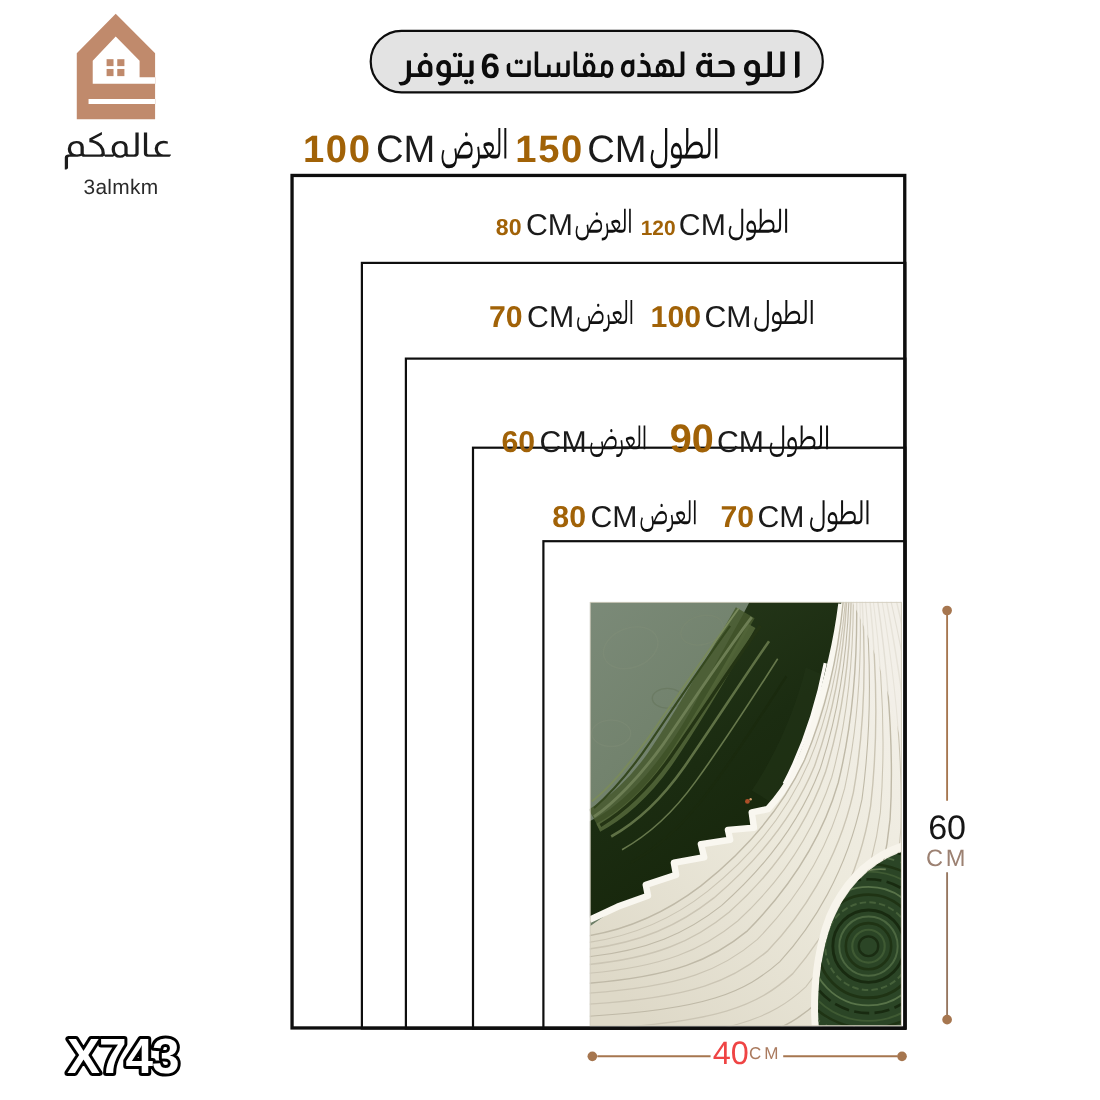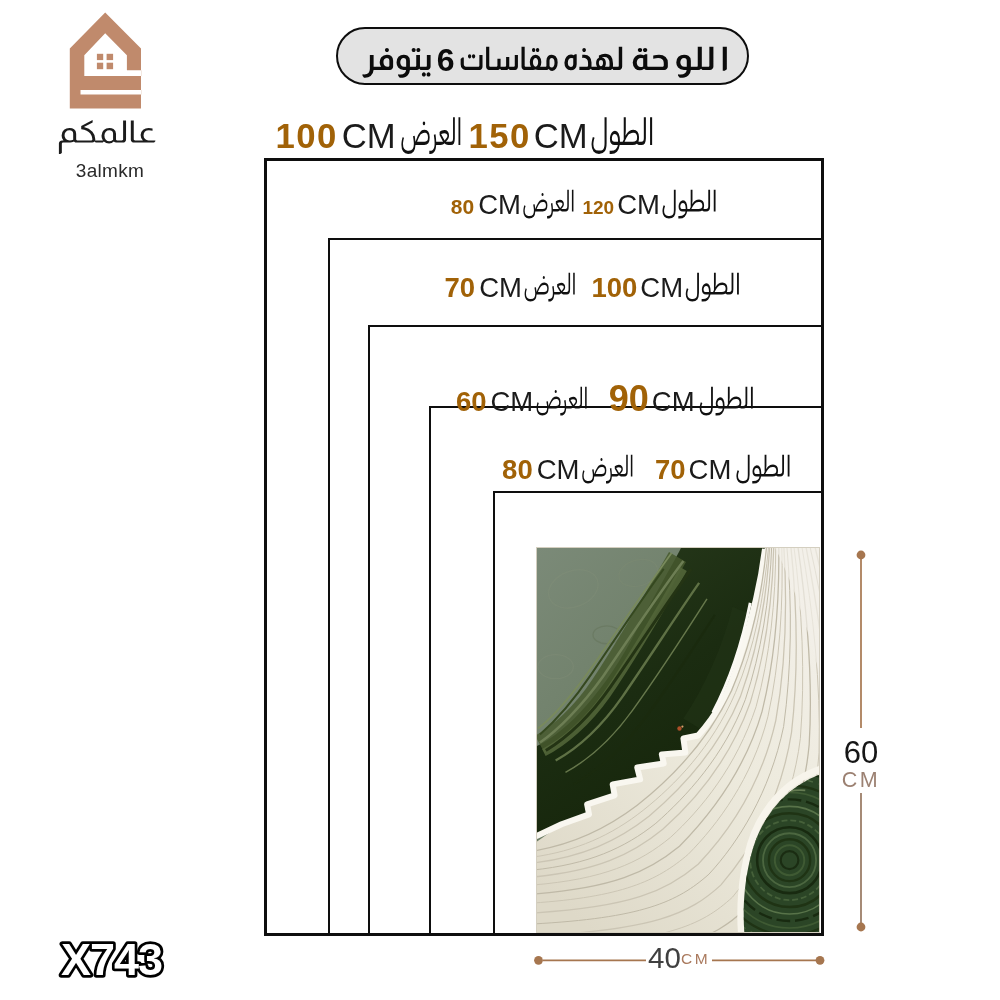--- a/index.html
+++ b/index.html
@@ -230,19 +230,19 @@
 
 <div class="abs" style="left:861px;top:768px;transform:translateX(-50%);font-size:21.5px;color:#9c8172;letter-spacing:2.5px">CM</div>
 
 <svg class="abs" style="left:530px;top:948px" width="300" height="24" viewBox="0 0 300 24">
 <circle cx="8.5" cy="12.3" r="4.4" fill="#a6764f"></circle>
 <line x1="13" y1="12.3" x2="116" y2="12.3" stroke="#a6764f" stroke-width="1.8"></line>
 <line x1="182" y1="12.3" x2="286" y2="12.3" stroke="#a6764f" stroke-width="1.8"></line>
 <circle cx="290" cy="12.3" r="4.4" fill="#a6764f"></circle>
 </svg>
 
-<div class="abs" style="left:648px;top:941px;font-size:29.5px;color:#404040">40</div>
+<div class="abs" style="left:648px;top:941px;font-size:29.5px;color:#ef4444">40</div>
 
 <div class="abs" style="left:681px;top:949.5px;font-size:15.5px;color:#aa7a5e;letter-spacing:2.5px">CM</div>
 
 <svg class="abs" style="left:40px;top:925px" width="160" height="70" viewBox="0 0 160 70">
 <text x="21" y="50" font-family="Liberation Sans, sans-serif" font-size="45" font-weight="bold" letter-spacing="-1" fill="#ffffff" stroke="#000000" stroke-width="5.5" paint-order="stroke" stroke-linejoin="round">X743</text>
 </svg>
 </div>
 </body></html>

